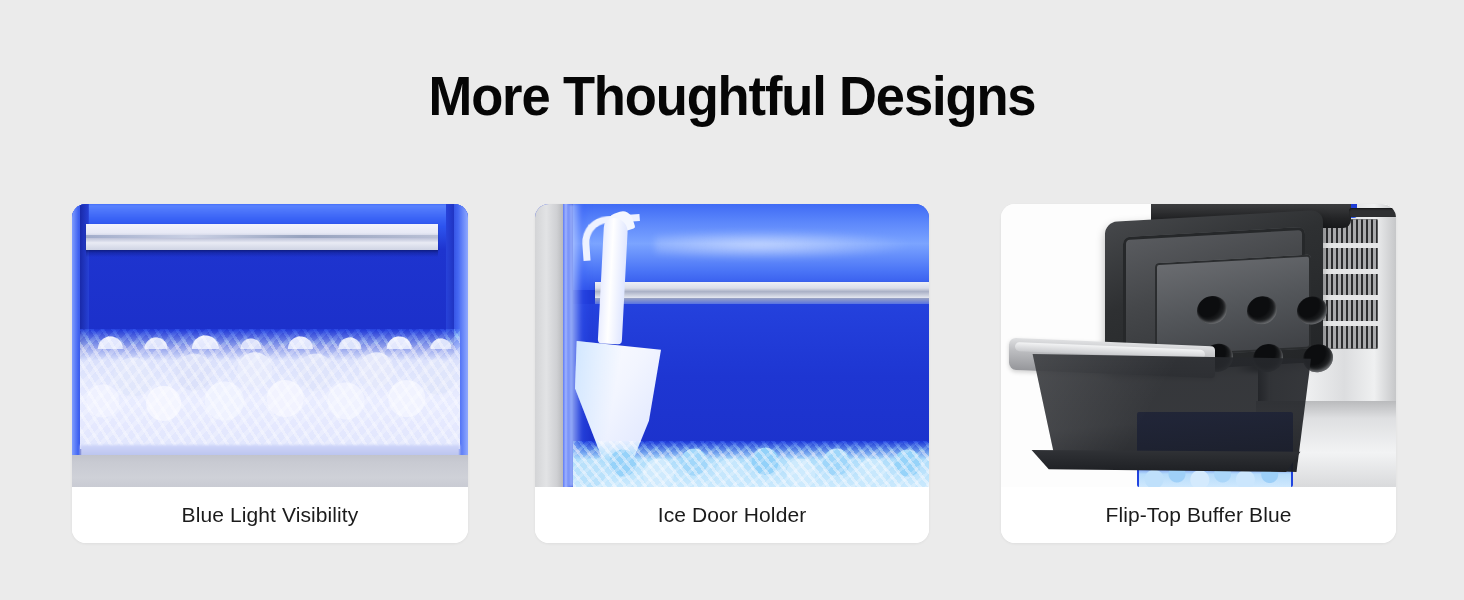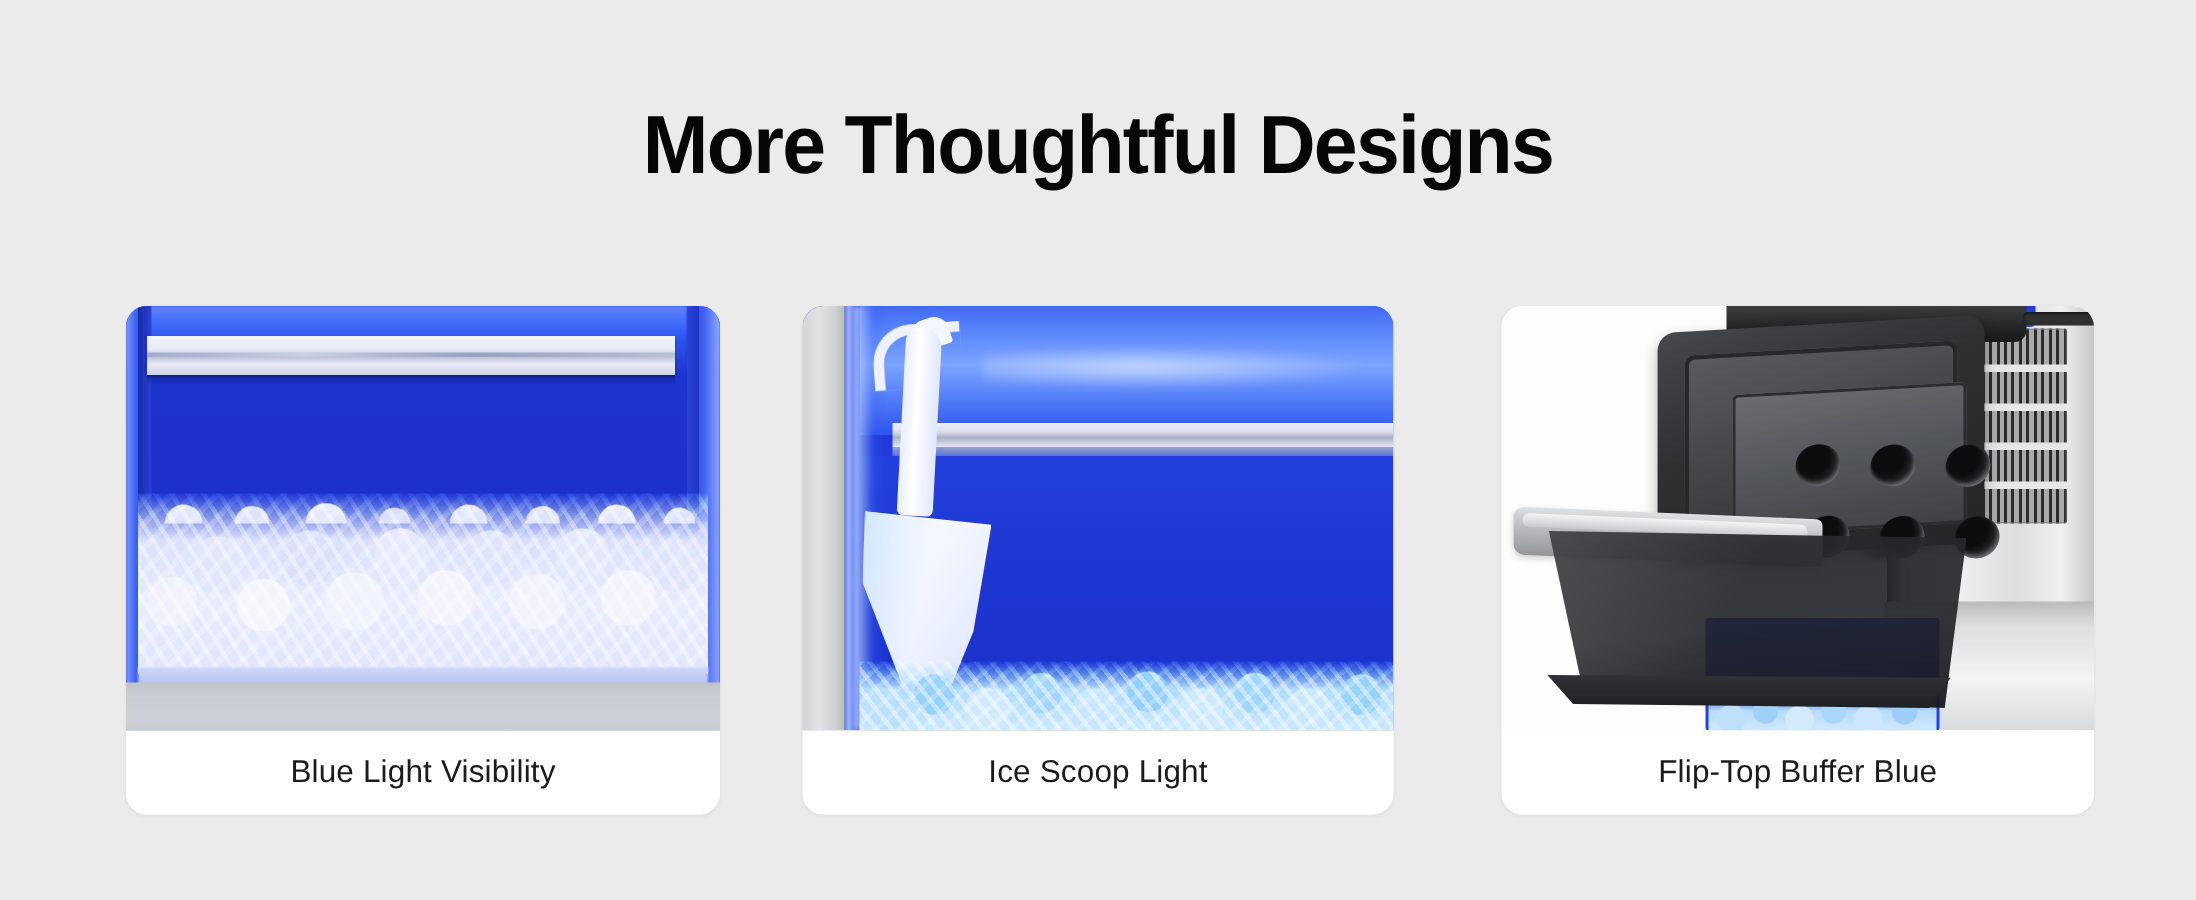--- a/index.html
+++ b/index.html
@@ -27,21 +27,21 @@
 
   
   .cards{position:absolute;top:204px;left:68px;width:1328px;height:340px;}
   .card{
     position:absolute;top:0;width:396px;height:339px;
     background:#ffffff;
     border-radius:14px;
     overflow:hidden;
     box-shadow:0 1px 3px rgba(0,0,0,.06);
   }
-  .card.c1{left:16px;text-align:center;}
+  .card.c1{left:4px;text-align:center;}
   .card.c2{left:467px;width:394px;}
   .card.c3{left:933px;width:395px;}
 
   .photo{position:absolute;top:0;left:0;width:100%;height:283px;overflow:hidden;}
   .caption{
     position:absolute;left:0;bottom:0;width:100%;height:56px;
     background:#fff;
     display:flex;align-items:center;justify-content:center;
     font-size:21px;color:#1b1b1b;letter-spacing:.1px;
   }
@@ -402,21 +402,21 @@
           <div class="silverwall"></div>
           <div class="hook"></div>
           <div class="scoop-tip"></div>
           <div class="scoop-handle"></div>
           <div class="scoop-body"></div>
           <div class="scoop-shade"></div>
           <div class="icebed"></div>
           <div class="icetex"></div>
         </div>
       </div>
-      <div class="caption">Ice Scoop Light</div>
+      <div class="caption">Ice Door Holder</div>
     </div>
 
     <div class="card c3">
       <div class="photo">
         <div class="p3">
           <div class="bodyunit"></div>
           <div class="darkback"></div>
           <div class="bodyedge"></div>
           <div class="vent">
             <div class="gap g1"></div>

